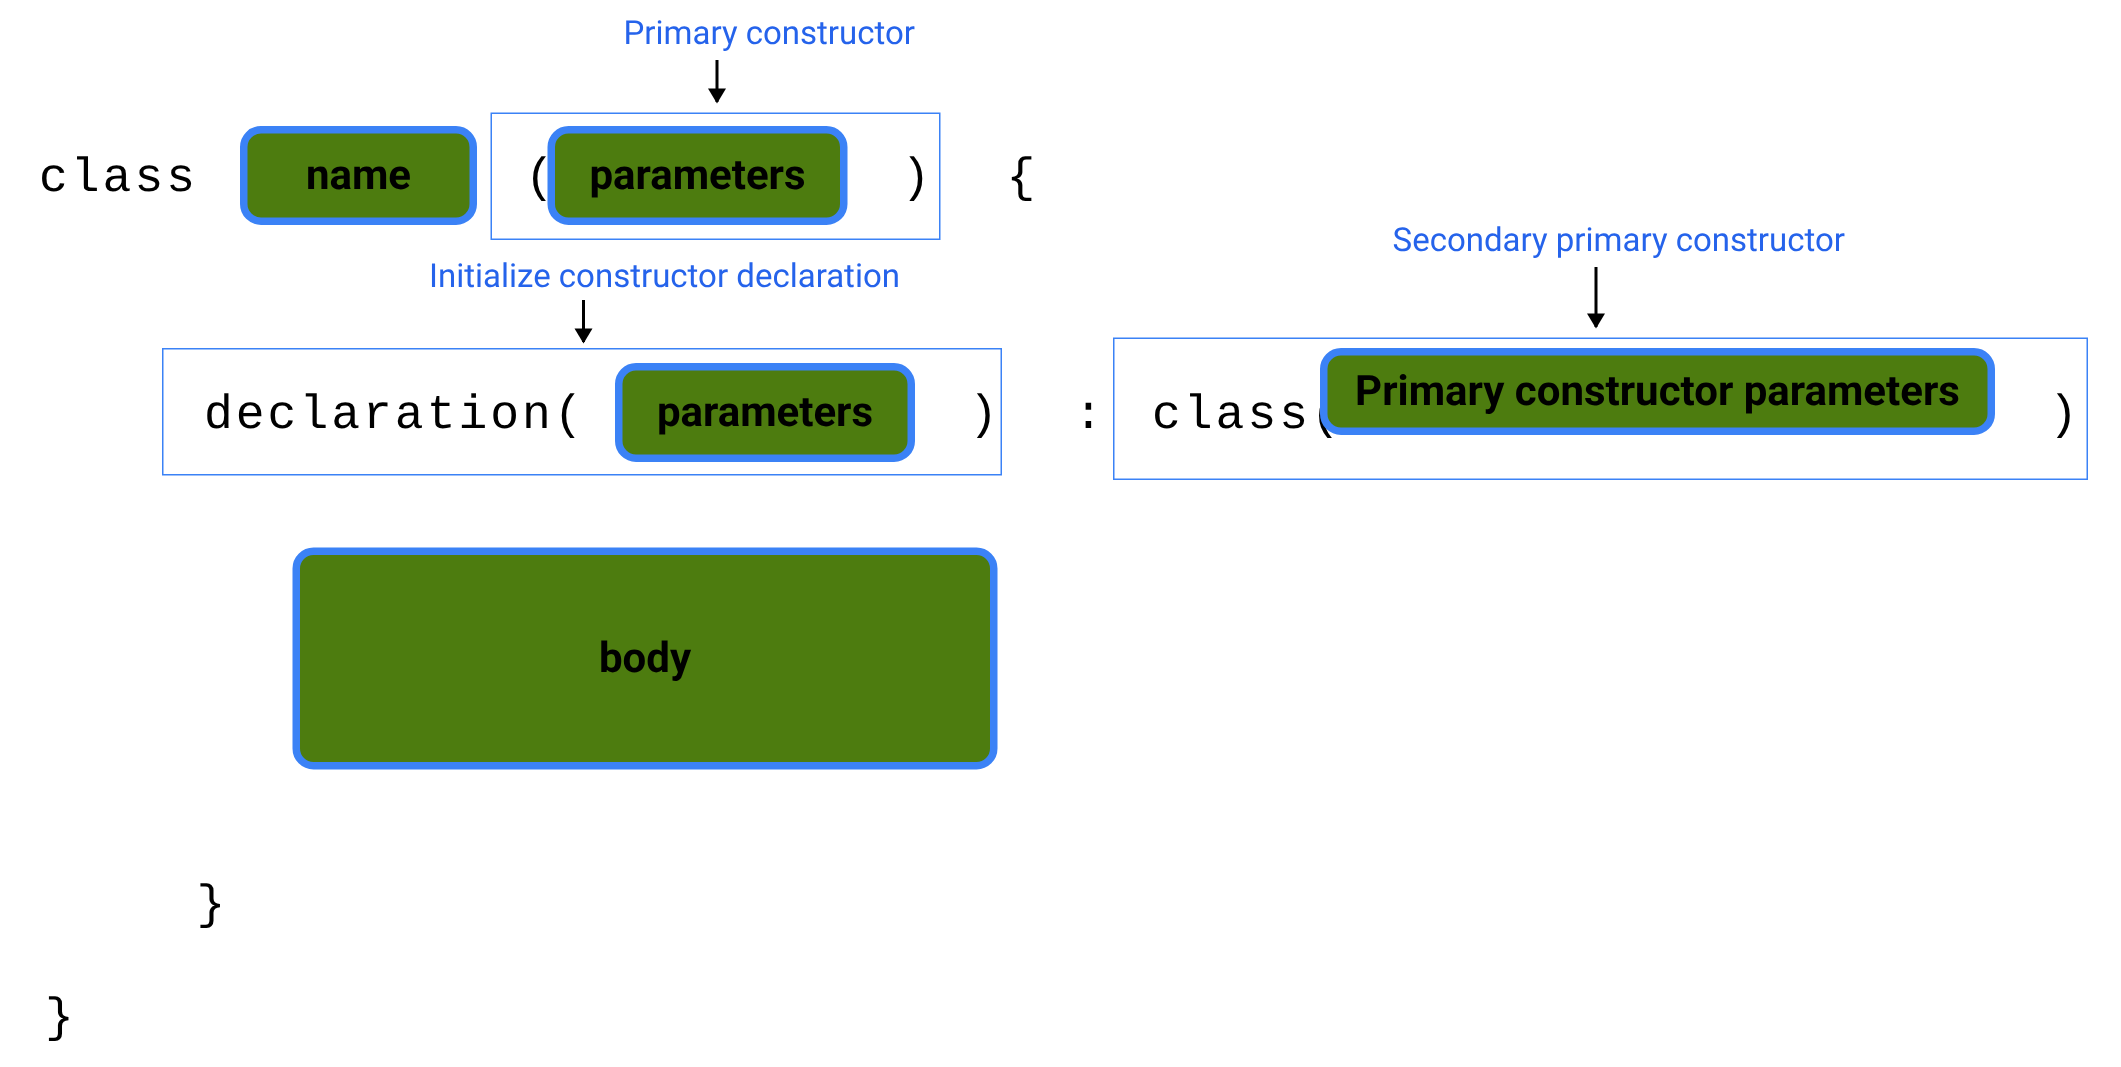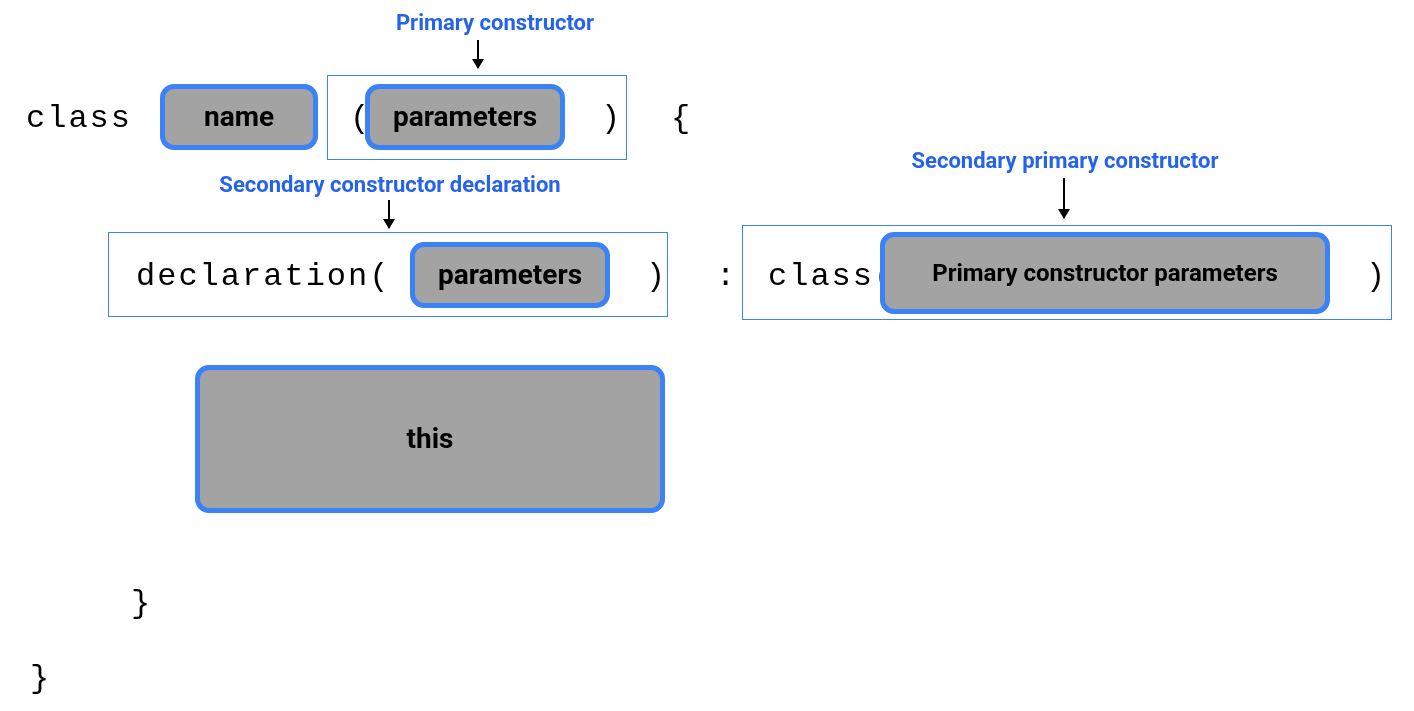--- a/index.html
+++ b/index.html
@@ -19,27 +19,27 @@
     letter-spacing: 2px;
     font-weight: 400;
     margin-left: 16px;
   }
   .sans {
     font-family: -apple-system, BlinkMacSystemFont, "Segoe UI", Roboto, Arial, sans-serif;
   }
   .blue-label {
     color: #2563eb;
     font-size: 22px;
-    font-weight: 700;
-    text-align: center;
+    font-weight: 400;
+    text-align: right;
   }
   .pill {
     border: 5px solid #3b82f6;
     border-radius: 14px;
-    background: #a3a3a3;
+    background: #4d7c0f;
     font-weight: 700;
     font-size: 28px;
     color: #000;
     display: flex;
     align-items: center;
     justify-content: center;
     text-align: center;
     line-height: 1.2;
   }
   .thin-box {
@@ -79,21 +79,21 @@
 <div class="abs thin-box" style="left:327px; top:75px; width:300px; height:85px;"></div>
 
 <div class="abs mono" style="left:334px; top:100px;">(</div>
 
 <div class="abs pill sans" style="left:365px; top:84px; width:200px; height:66px;">parameters</div>
 
 <div class="abs mono" style="left:585px; top:100px;">)</div>
 
 <div class="abs mono" style="left:655px; top:100px;">{</div>
 
-<div class="abs blue-label" style="left:180px; top:172px; width:420px;">Secondary constructor declaration</div>
+<div class="abs blue-label" style="left:180px; top:172px; width:420px;">Initialize constructor declaration</div>
 
 <div class="arrow-down" style="left:388px; top:200px; height:28px;"></div>
 
 <div class="abs blue-label" style="left:900px; top:148px; width:330px;">Secondary primary constructor</div>
 
 <div class="arrow-down" style="left:1063px; top:178px; height:40px;"></div>
 
 <div class="abs thin-box" style="left:108px; top:232px; width:560px; height:85px;"></div>
 
 <div class="abs mono" style="left:120px; top:258px;">declaration(</div>
@@ -101,23 +101,23 @@
 <div class="abs pill sans" style="left:410px; top:242px; width:200px; height:66px;">parameters</div>
 
 <div class="abs mono" style="left:630px; top:258px;">)</div>
 
 <div class="abs mono" style="left:700px; top:258px;">:</div>
 
 <div class="abs thin-box" style="left:742px; top:225px; width:650px; height:95px;"></div>
 
 <div class="abs mono" style="left:752px; top:258px;">class(</div>
 
-<div class="abs pill sans" style="left:880px; top:232px; width:450px; height:82px; font-size:24px;">Primary constructor parameters</div>
+<div class="abs pill sans" style="left:880px; top:232px; width:450px; height:58px; font-size:28px;">Primary constructor parameters</div>
 
 <div class="abs mono" style="left:1350px; top:258px;">)</div>
 
 <div class="abs mono" style="left:1395px; top:258px;">{</div>
 
-<div class="abs pill sans" style="left:195px; top:365px; width:470px; height:148px;">this</div>
+<div class="abs pill sans" style="left:195px; top:365px; width:470px; height:148px;">body</div>
 
 <div class="abs mono" style="left:115px; top:585px;">}</div>
 
 <div class="abs mono" style="left:14px; top:660px;">}</div>
 
 </body></html>

